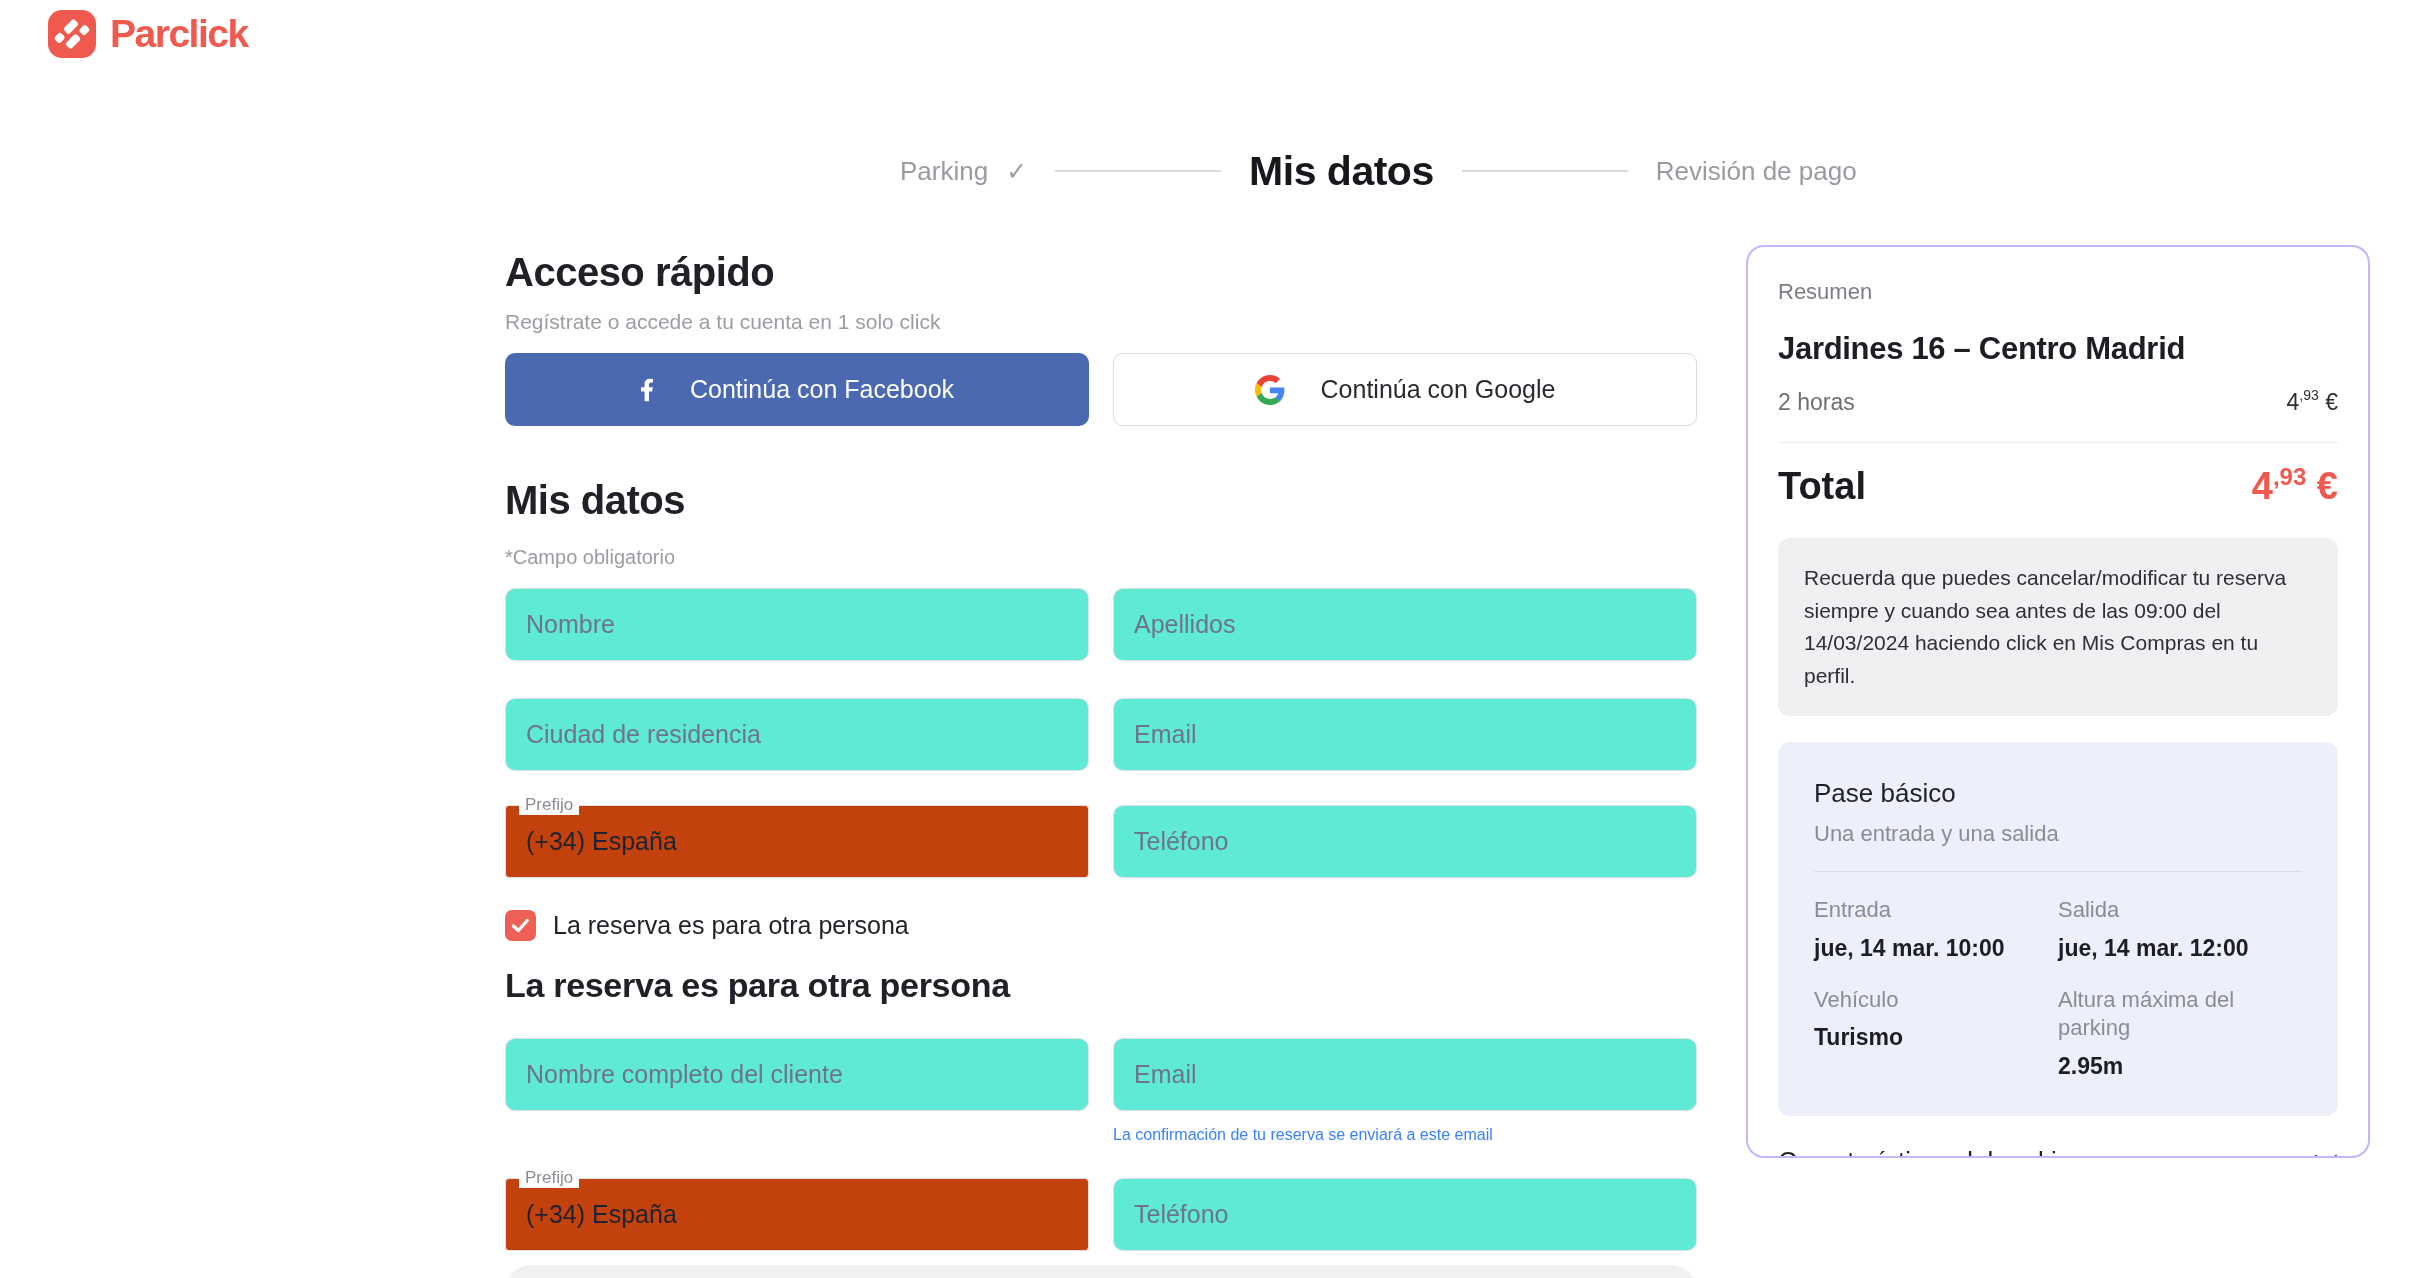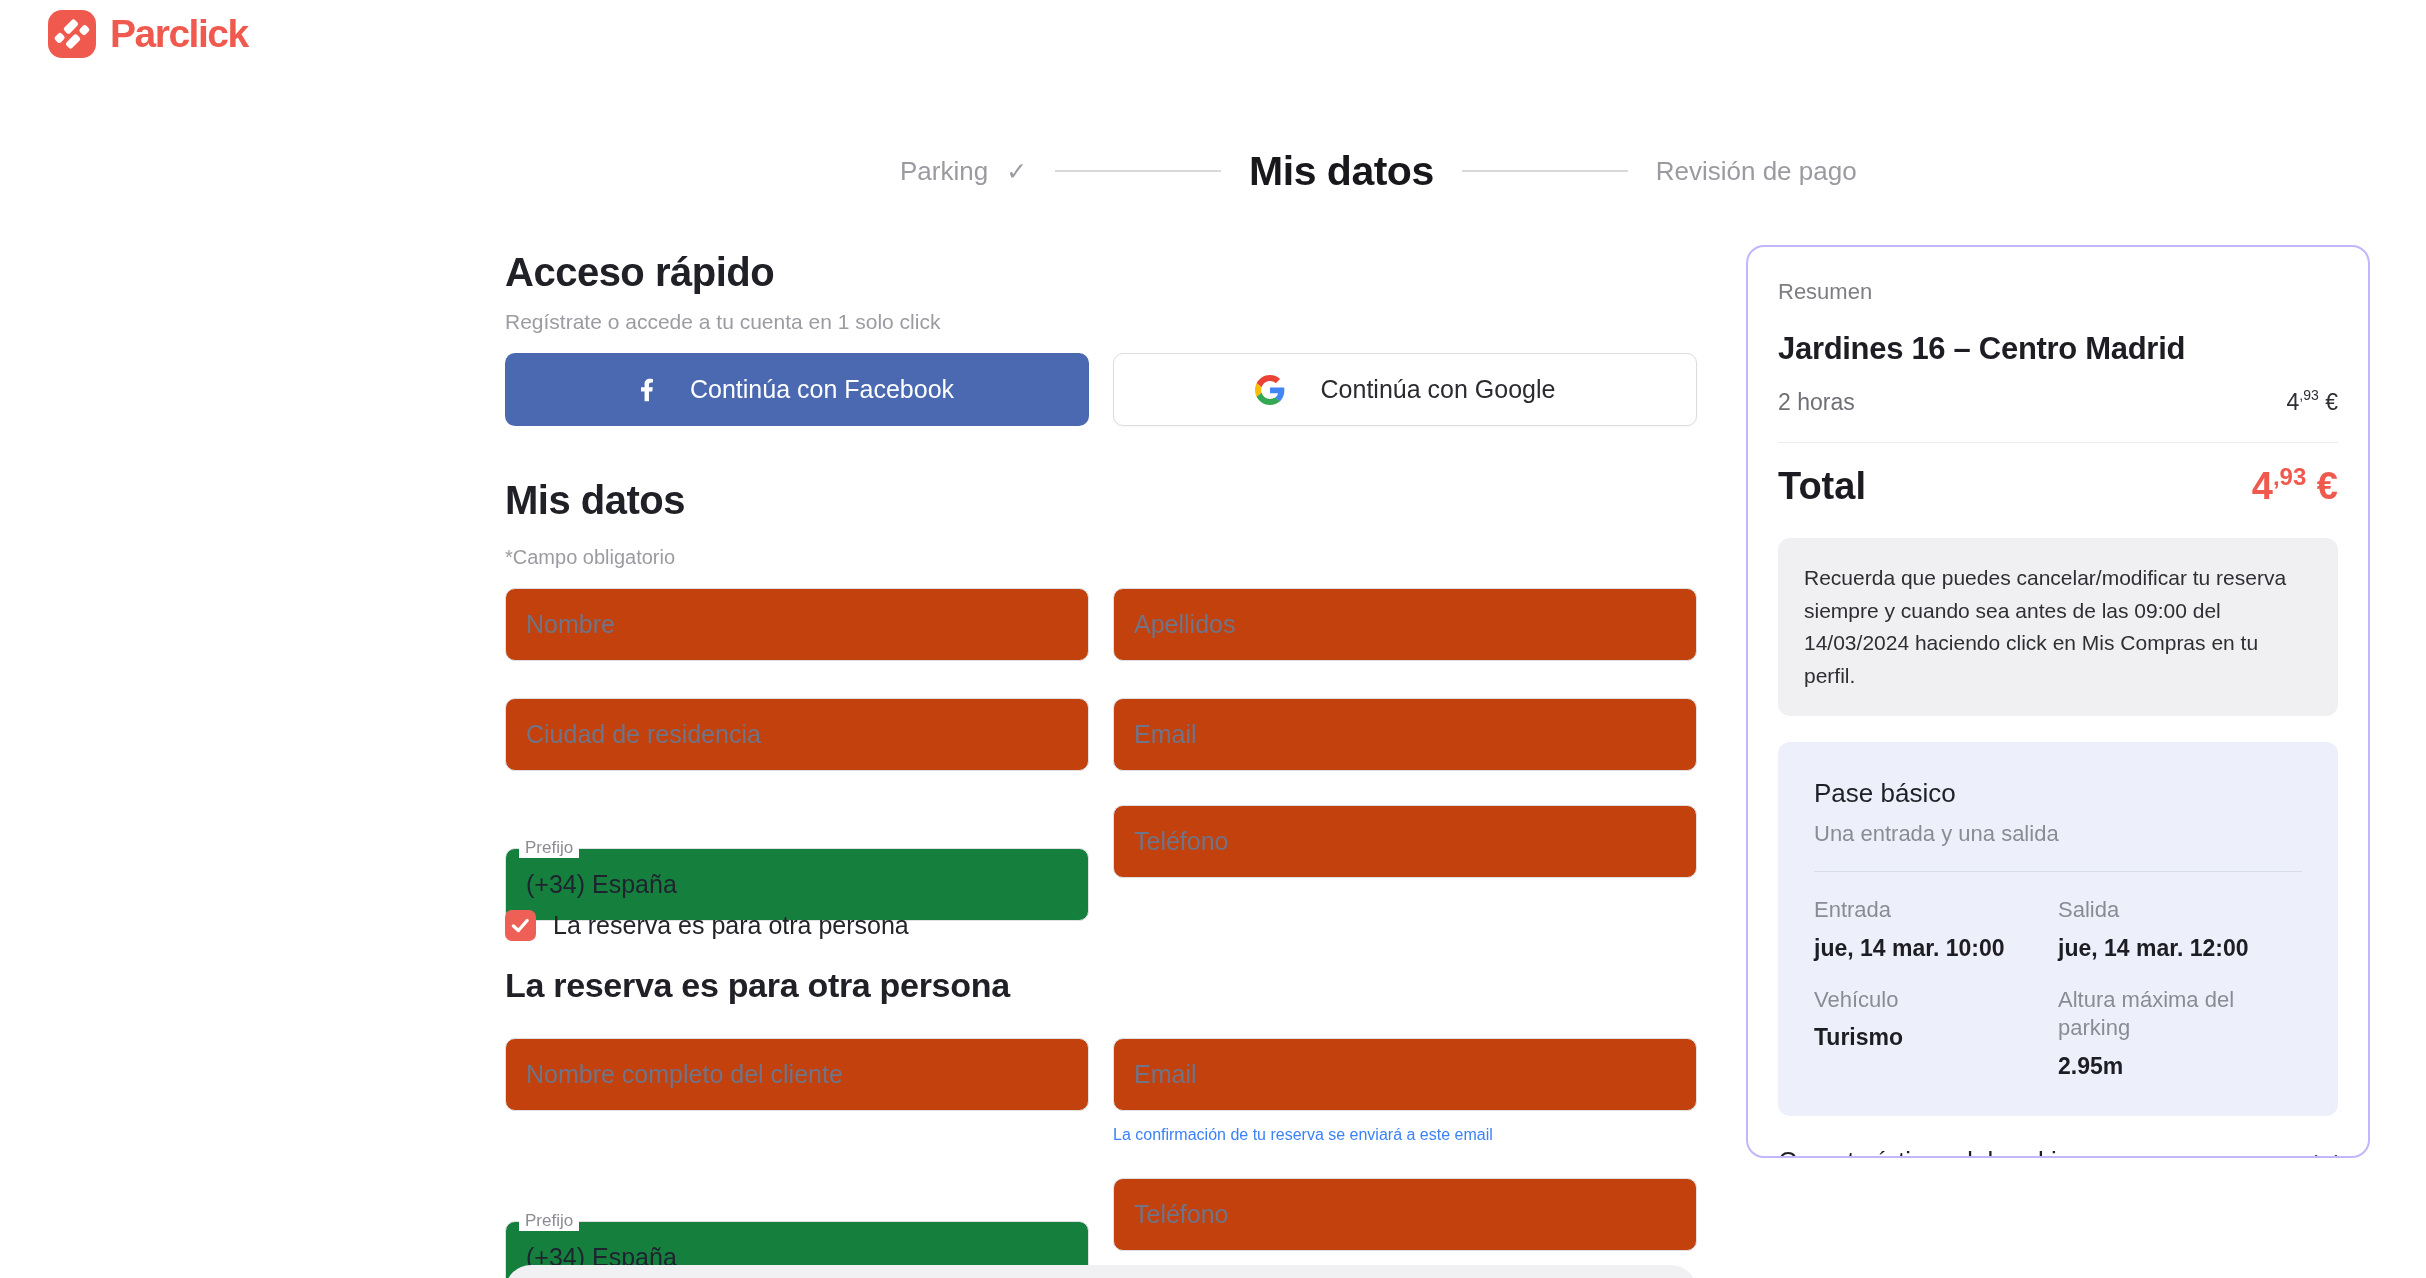--- a/index.html
+++ b/index.html
@@ -39,24 +39,24 @@
   .md-title { top:228px; }
   .md-req { top:296px; }
 
   .row { display:flex; gap:24px; }
   .row-1 { top:338px; }
   .row-2 { top:448px; }
   .row-3 { top:555px; }
   .row-4 { top:788px; }
   .row-5 { top:928px; }
 
-  .field { width:584px; height:73px; border:1px solid #dfdfe4; border-radius:10px; background:#c2410c; font-size:25px; color:#1f2330; padding:0 20px; outline:none; font-family:"Liberation Sans","DejaVu Sans",sans-serif; }
+  .field { width:584px; height:73px; border:1px solid #dfdfe4; border-radius:10px; background:#5eead4; font-size:25px; color:#1f2330; padding:0 20px; outline:none; font-family:"Liberation Sans","DejaVu Sans",sans-serif; }
   .field::placeholder { color:#6f7488; opacity:1; }
 
-  .select-field { position:relative; width:584px; height:73px; border:1px solid #dfdfe4; border-radius:10px; background:#15803d; display:flex; align-items:center; padding:0 20px; cursor:pointer;margin-top:43px; }
+  .select-field { position:relative; width:584px; height:73px; border:1px solid #dfdfe4; border-radius:4px; background:#c2410c; display:flex; align-items:center; padding:0 20px; cursor:pointer; }
   .float-label { position:absolute; top:-11px; left:13px; background:#fff; padding:0 6px; font-size:17px; color:#8b8b93; }
   .select-value { font-size:25px; color:#1f2330; }
 
   .cb-row { top:660px; display:flex; align-items:center; gap:17px; }
   .checkbox { width:31px; height:31px; border-radius:7px; background:#EE6055; display:flex; align-items:center; justify-content:center; cursor:pointer; flex:0 0 auto; }
   .cb-label { font-size:25px; color:#232329; }
 
   .rp-title { top:716px; }
   .helper { top:876px; left:608px; width:584px; font-size:16px; color:#3b82f6; }
   .graybox { top:1015px; height:70px; background:#f1f1f4; border-radius:26px; }

